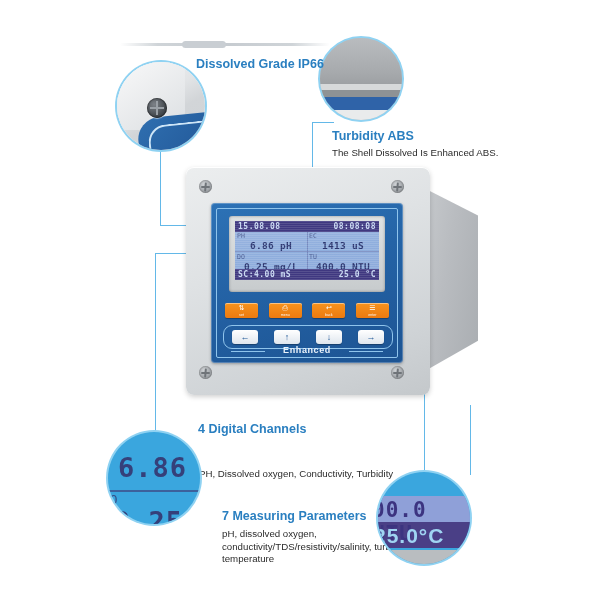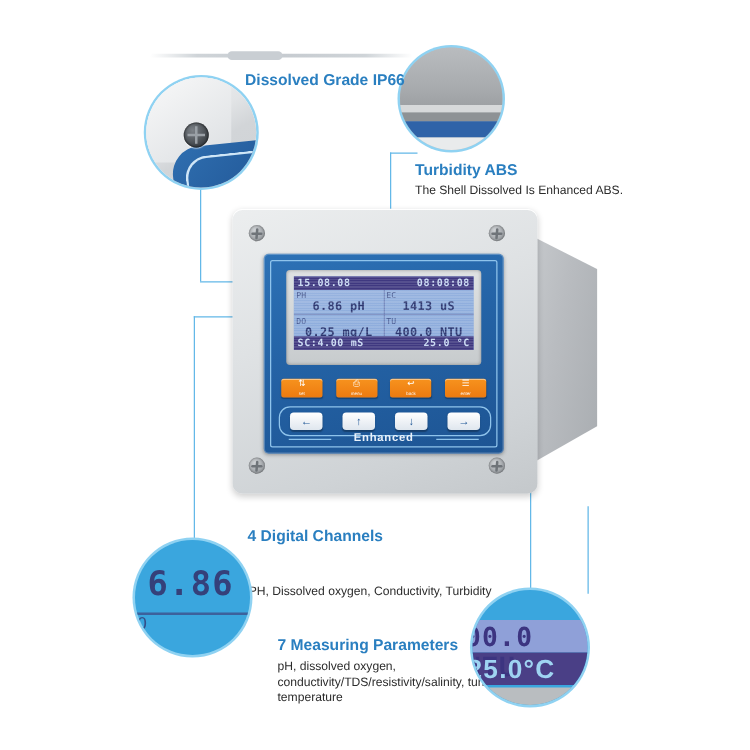--- a/index.html
+++ b/index.html
@@ -368,20 +368,21 @@
       </div>
     </div>
   </div>
 
   <div class="mag" id="mag-ph">
     <div class="lcdz">
       <div class="r1">H</div>
       <div class="r2">6.86 pH</div>
       <div class="hr"></div>
       <div class="r3">DO</div>
+      <div class="r4">0.25</div>
     </div>
   </div>
 
   <div class="mag" id="mag-ntu">
     <div class="band1"></div>
     <div class="band2"></div>
     <div class="t1">00.0 NTU</div>
     <div class="t2">25.0°C</div>
     <div class="base"></div>
   </div>

